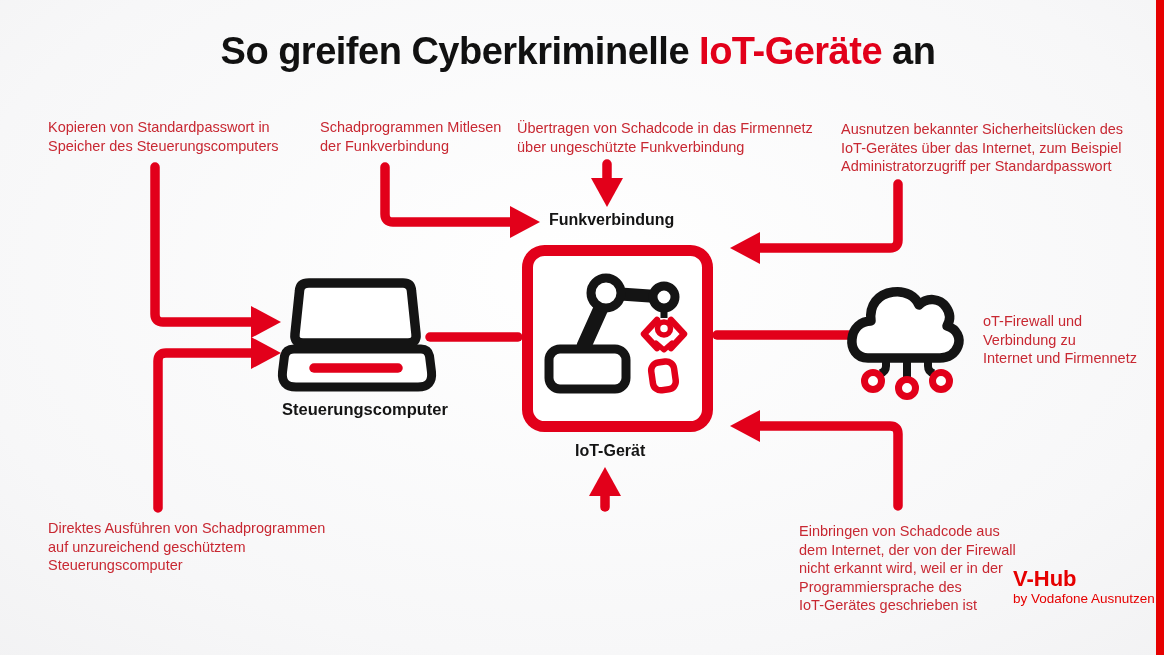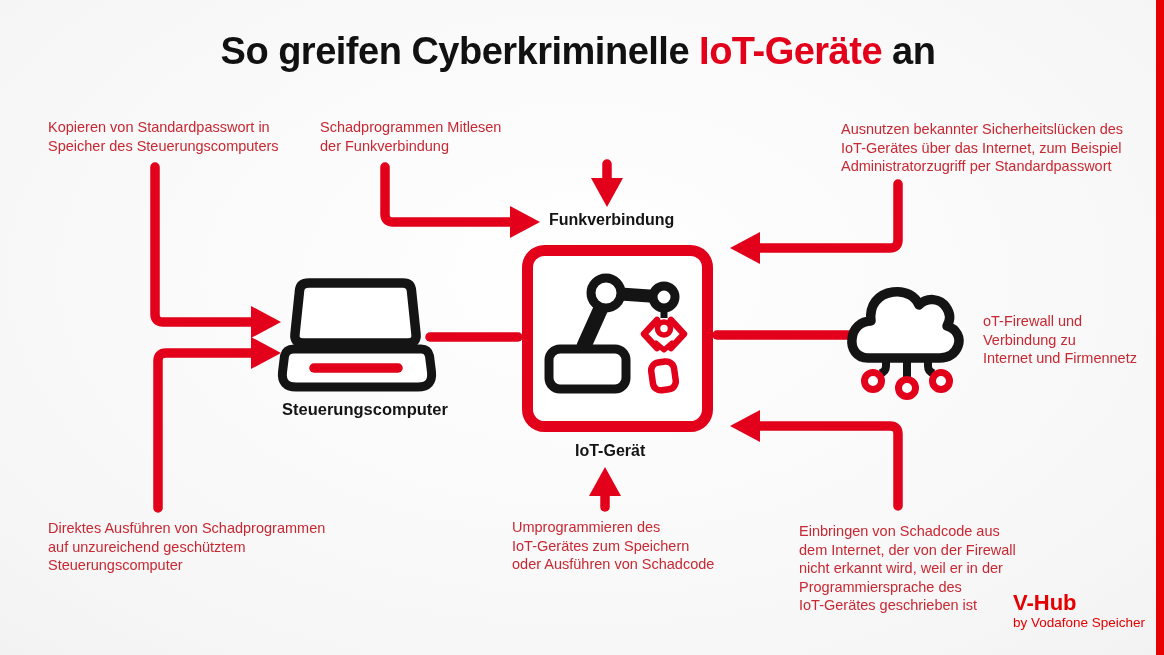--- a/index.html
+++ b/index.html
@@ -12,65 +12,64 @@
   .title{
     position:absolute;top:30px;left:0;width:1156px;text-align:center;
     font-size:38px;font-weight:bold;color:#111;letter-spacing:-0.5px;white-space:nowrap;
   }
   .title .hl{color:#e2001a;}
   .ann{
     position:absolute;color:#c82832;font-size:14.5px;line-height:18.5px;
     white-space:pre-line;
   }
   .blabel{position:absolute;color:#141414;font-weight:bold;font-size:16px;white-space:nowrap;}
-  .vhub{position:absolute;left:1013px;top:591px;color:#e60000;}
+  .vhub{position:absolute;left:1013px;top:567px;color:#e60000;}
   .vhub .logo{font-size:22px;font-weight:bold;line-height:24px;}
   .vhub .byline{font-size:13.5px;line-height:16px;}
   svg.layer{position:absolute;left:0;top:0;}
 </style>
 </head>
 <body>
 
 <div class="canvas">
 
   <div class="redbar"></div>
 
   <div class="title">
     <span>So greifen Cyberkriminelle </span><span class="hl">IoT-Geräte</span><span> an</span>
   </div>
 
   <div class="ann" style="left:48px;top:118px;">Kopieren von Standardpasswort in
 Speicher des Steuerungscomputers</div>
   <div class="ann" style="left:320px;top:118px;">Schadprogrammen Mitlesen
 der Funkverbindung</div>
+  <div class="ann" style="left:517px;top:119px;">Übertragen von Schadcode in das Firmennetz
+über ungeschützte Funkverbindung</div>
   <div class="ann" style="left:983px;top:312px;">oT-Firewall und
 Verbindung zu
 Internet und Firmennetz</div>
   <div class="ann" style="left:841px;top:120px;">Ausnutzen bekannter Sicherheitslücken des
 IoT-Gerätes über das Internet, zum Beispiel
 Administratorzugriff per Standardpasswort</div>
   <div class="ann" style="left:48px;top:519px;">Direktes Ausführen von Schadprogrammen
 auf unzureichend geschütztem
 Steuerungscomputer</div>
-  <div class="ann" style="left:512px;top:518px;">Umprogrammieren des
-IoT-Gerätes zum Speichern
-oder Ausführen von Schadcode</div>
   <div class="ann" style="left:799px;top:522px;">Einbringen von Schadcode aus
 dem Internet, der von der Firewall
 nicht erkannt wird, weil er in der
 Programmiersprache des
 IoT-Gerätes geschrieben ist</div>
 
   <div class="blabel" style="left:549px;top:211px;text-align:right;">Funkverbindung</div>
   <div class="blabel" style="left:282px;top:400px;font-size:16.5px;">Steuerungscomputer</div>
   <div class="blabel" style="left:575px;top:442px;">IoT-Gerät</div>
 
   <div class="vhub">
     <div class="logo">V-Hub</div>
-    <div class="byline">by Vodafone Speicher</div>
+    <div class="byline">by Vodafone Ausnutzen</div>
   </div>
 
   <svg class="layer" width="1164" height="655" viewBox="0 0 1164 655">
 
     <g stroke="#e2001a" fill="#e2001a" stroke-width="9.5" stroke-linecap="round" stroke-linejoin="round">
 
       <g>
         <path d="M155,167 L155,314 Q155,322 163,322 L252,322" fill="none"></path>
         <polygon points="281,322 251,306 251,338" stroke="none"></polygon>
       </g>

